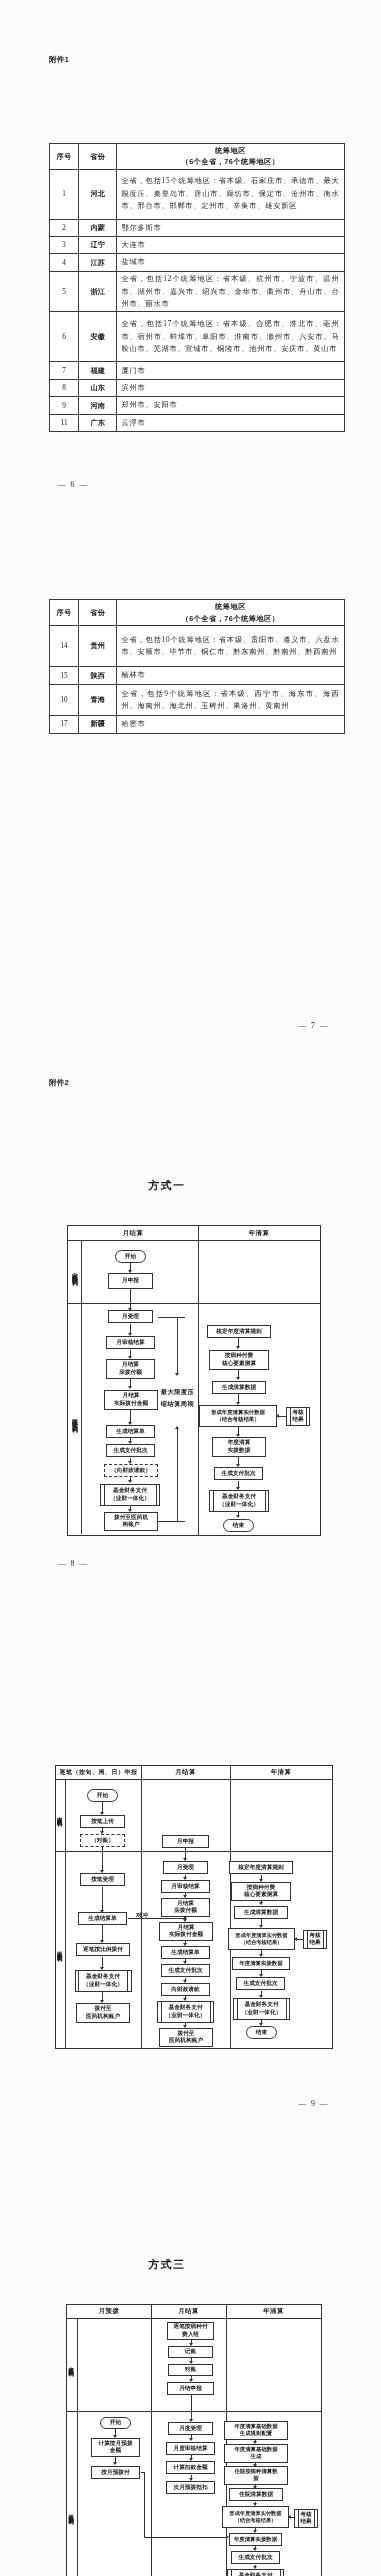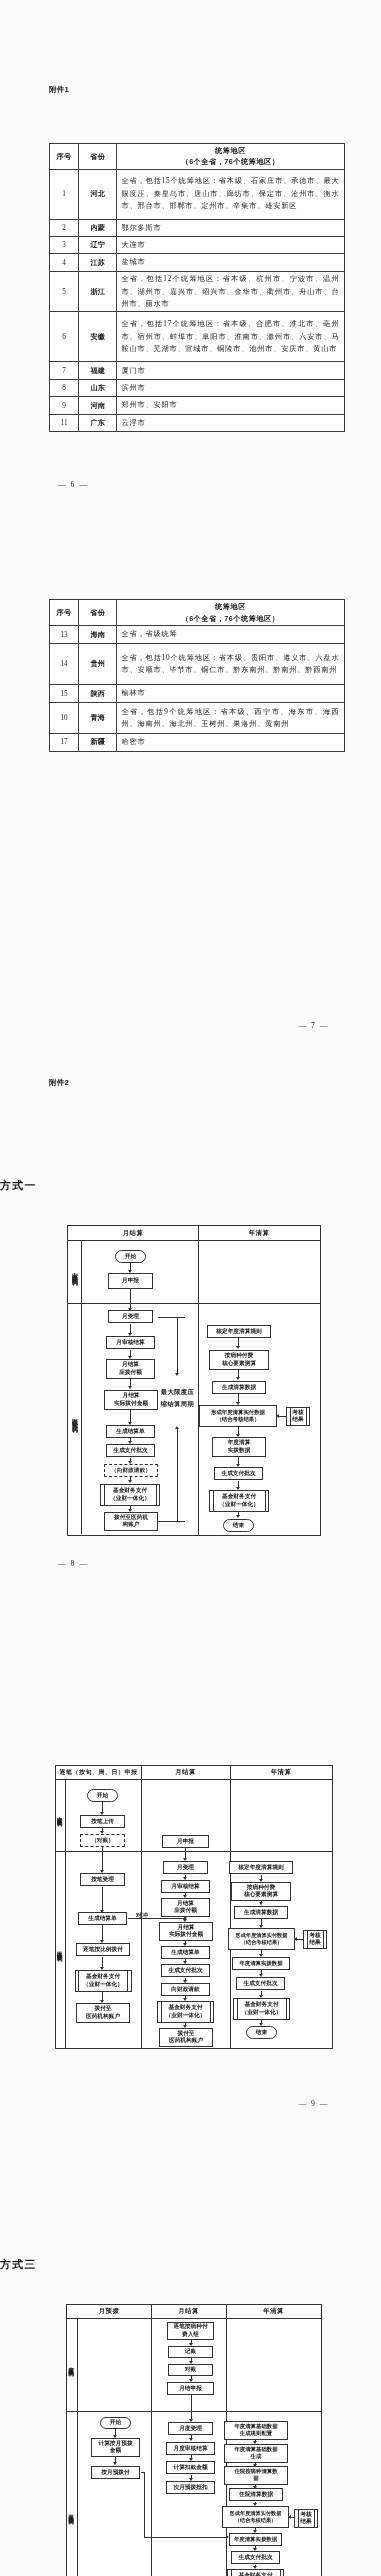--- a/index.html
+++ b/index.html
@@ -1,21 +1,21 @@
 <!DOCTYPE html>
 <html style="font-size:8.2px"><head>
 <meta charset="utf-8">
 <style>
   html,body{margin:0;padding:0;background:#ddd;}
   #page{position:relative;width:381px;height:2660px;background:#fcfcfc;margin:0 auto;
         font-family:"Liberation Serif",serif;color:#1a1a1a;overflow:hidden;}
   .att{position:absolute;font-family:"Liberation Sans",sans-serif;font-weight:bold;font-size:7.7px;}
   .doc-title{position:absolute;left:0;width:381px;text-align:center;
              font-family:"Liberation Sans",sans-serif;font-weight:bold;font-size:11.3px;letter-spacing:1px;}
-  .m-title{position:absolute;left:0;width:334px;
+  .m-title{position:absolute;left:0;width:334px;text-align:center;
            font-family:Liberation Sans, sans-serif;font-weight:bold;font-size:10.8px;letter-spacing:1.5px;}
   .pagenum{position:absolute;font-size:7.7px;letter-spacing:1.5px;color:#222;}
   .pagenum.right{width:46px;text-align:right;}
 
   table.roster{position:absolute;border-collapse:collapse;table-layout:fixed;font-size:7.2px;
                border:1px solid #222;background:#fff;}
   .roster td{border:0.8px solid #3a3a3a;vertical-align:middle;padding:1px 2.1px;}
   .roster td.no{width:24px;text-align:center;font-size:7.2px;}
   .roster td.prov{width:33px;text-align:center;font-family:"Liberation Sans",sans-serif;font-weight:bold;}
   .roster td.reg{width:218px;text-align:justify;letter-spacing:0.8px;line-height:12.4px;padding:1px 4.1px;}
@@ -51,21 +51,21 @@
   .ha.l::after{content:"";position:absolute;left:-2.6px;top:-1.8px;width:0;height:0;
                border:2.1px solid transparent;border-left:0;border-right:3.1px solid #333;}
   .note{position:absolute;font-family:"Liberation Sans",sans-serif;font-weight:bold;font-size:6.2px;
         white-space:pre-line;text-align:center;line-height:1.9;letter-spacing:0.5px;}
 </style>
 </head>
 <body>
 
 <div id="page">
 
-  <div class="att" style="left:49px;top:55px;margin-top:30px;">附件1</div>
+  <div class="att" style="left:49px;top:55px;">附件1</div>
 
   <table class="roster" style="left:49px;top:143px;">
     <tbody>
         <tr style="height:25px;">
       <td class="no hd">序号</td>
       <td class="prov hd">省份</td>
       <td class="hd">
         <div>统筹地区</div>
         <div>（6个全省，76个统筹地区）</div>
       </td>
@@ -128,25 +128,20 @@
   <table class="roster" style="left:49px;top:599px;">
     <tbody>
         <tr style="height:26px;">
       <td class="no hd">序号</td>
       <td class="prov hd">省份</td>
       <td class="hd">
         <div>统筹地区</div>
         <div>（6个全省，76个统筹地区）</div>
       </td>
     </tr>
-    <tr style="height:18px;">
-          <td class="no">13</td>
-          <td class="prov">海南</td>
-          <td class="reg">全省，省级统筹</td>
-        </tr>
     <tr style="height:41px;">
           <td class="no">14</td>
           <td class="prov">贵州</td>
           <td class="reg">全省，包括10个统筹地区：省本级、贵阳市、遵义市、六盘水市、安顺市、毕节市、铜仁市、黔东南州、黔南州、黔西南州</td>
         </tr>
     <tr style="height:18px;">
           <td class="no">15</td>
           <td class="prov">陕西</td>
           <td class="reg">榆林市</td>
         </tr>

